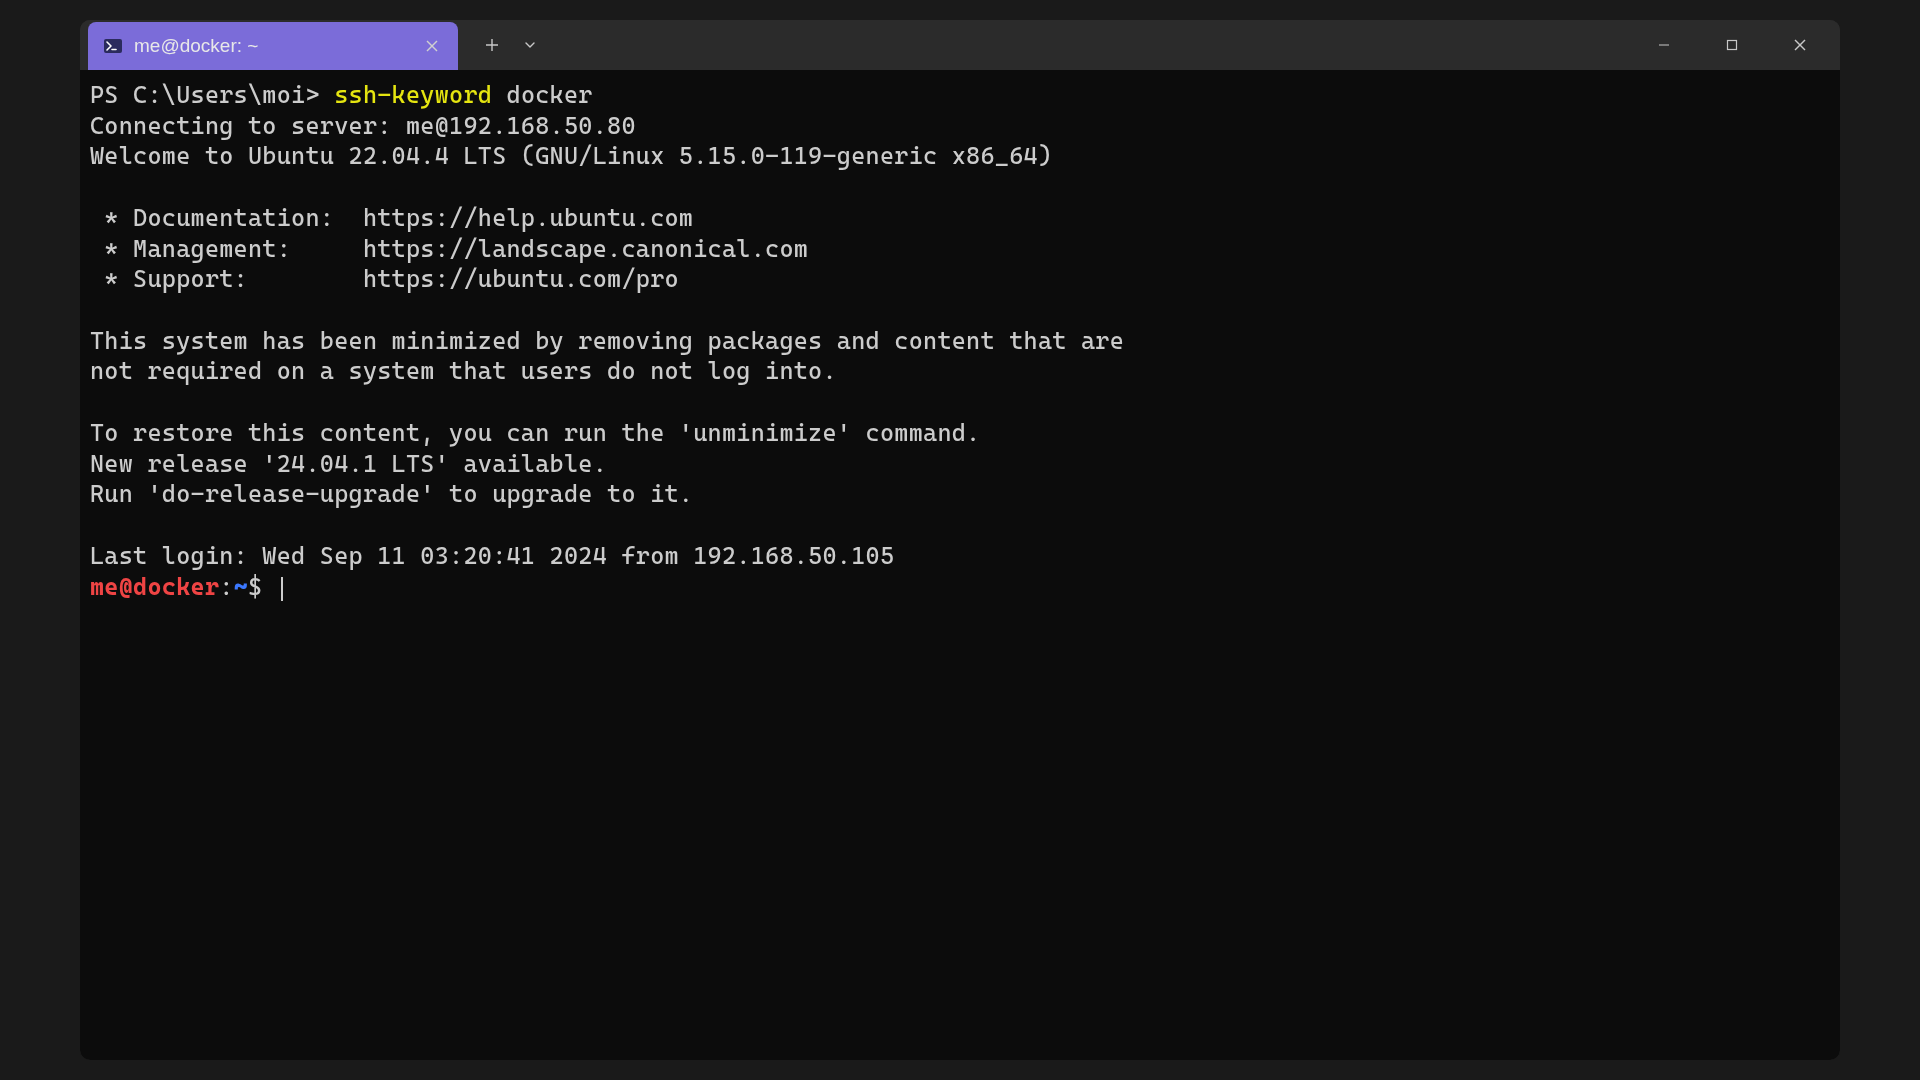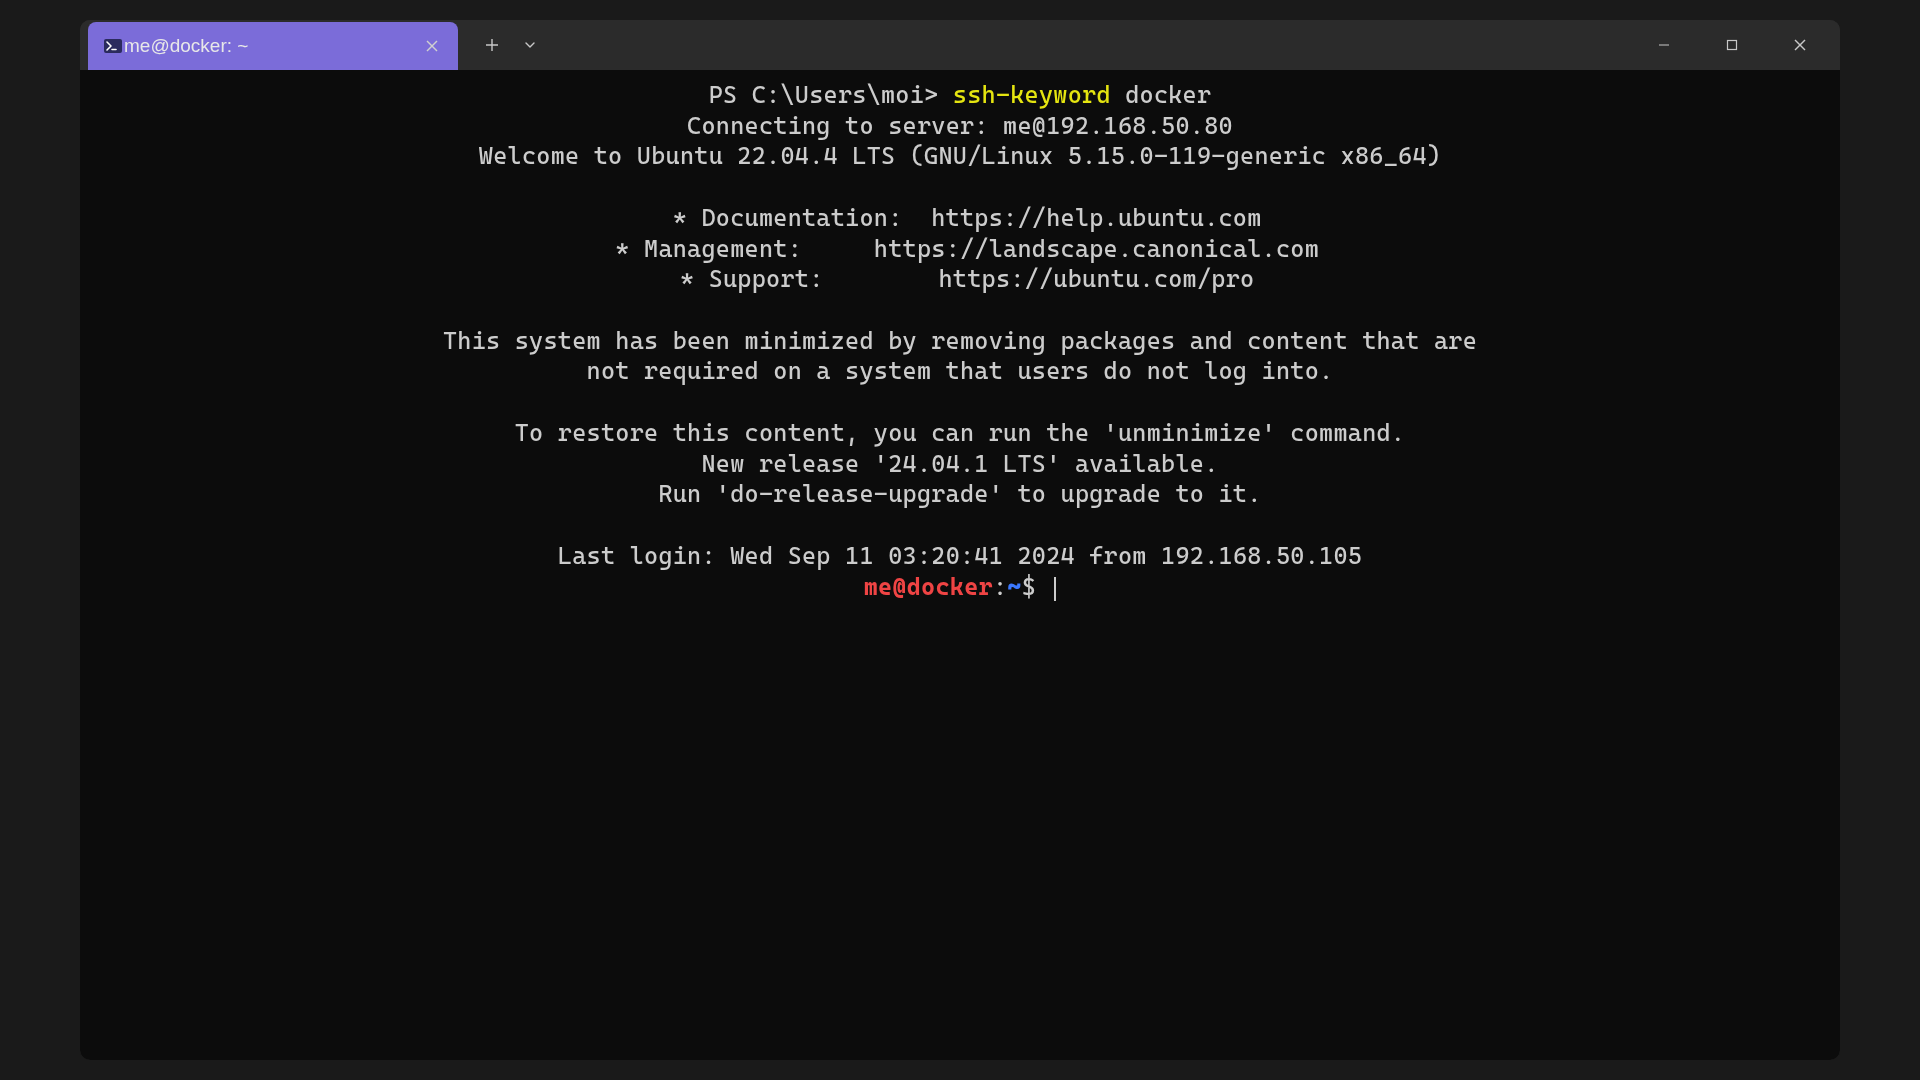--- a/index.html
+++ b/index.html
@@ -40,20 +40,21 @@
     }
     .tab {
       height: 48px;
       background: #7b6cd9;
       border-radius: 8px 8px 0 0;
       display: flex;
       align-items: center;
       padding: 0 14px 0 14px;
       margin-left: 8px;
       margin-top: 2px;
+      gap: 10px;
       min-width: 370px;
     }
     .tab-icon {
       width: 22px;
       height: 22px;
       display: flex;
       align-items: center;
       justify-content: center;
     }
     .tab-title {
@@ -108,21 +109,20 @@
       padding: 10px 10px;
       font-size: 24px;
       line-height: 1.28;
       color: #cccccc;
       overflow: hidden;
       white-space: pre;
       letter-spacing: 0.3px;
     }
     .line {
       white-space: pre;
-      text-align: center;
     }
     .prompt-ps {
       color: #cccccc;
     }
     .cmd-yellow {
       color: #e5e510;
     }
     .prompt-green {
       color: #ef4444;
       font-weight: bold;

